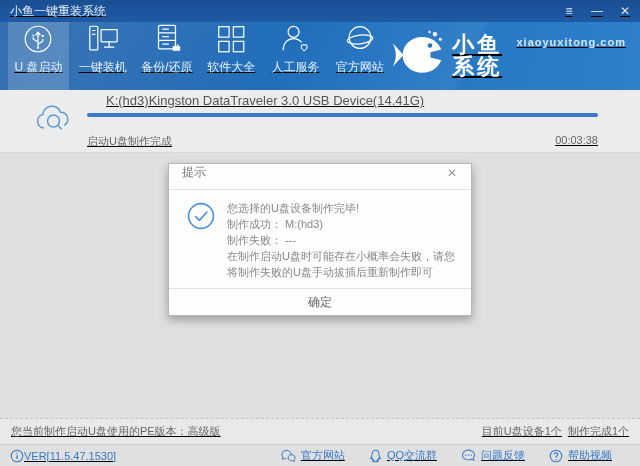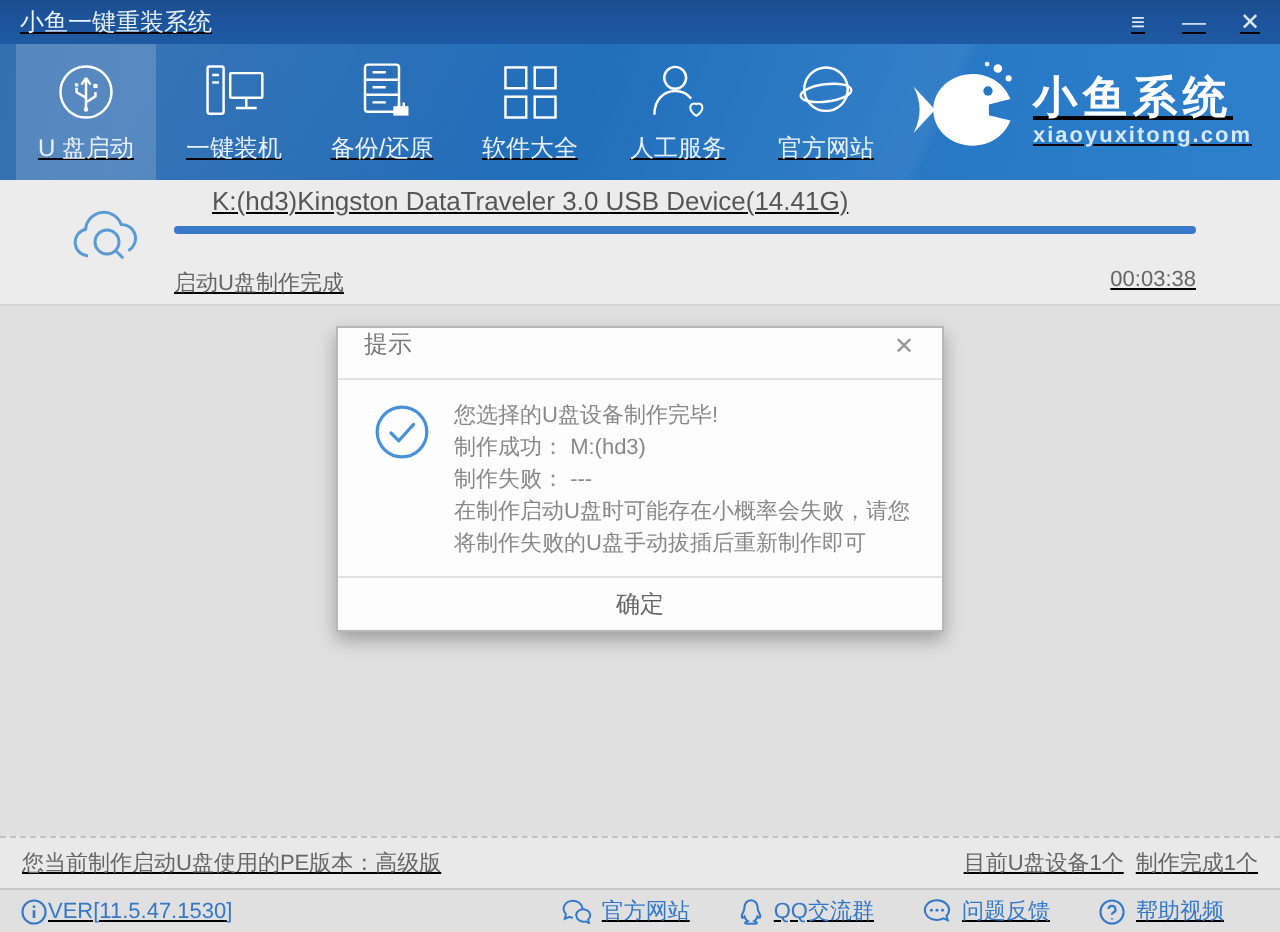--- a/index.html
+++ b/index.html
@@ -11,28 +11,28 @@
   .titlebar { height:22px; background:linear-gradient(180deg,#1b4e92,#1e5aa4); display:flex; align-items:center; padding:0 8px 0 10px; flex:0 0 auto; }
   .titlebar .title { color:#e9f1fa; font-size:12px; }
   .win-controls { margin-left:auto; display:flex; gap:14px; }
   .win-btn { color:#dce9f7; font-size:12px; line-height:16px; cursor:pointer; width:14px; text-align:center; }
 
   
   .nav { height:68px; flex:0 0 auto; display:flex; align-items:stretch; padding:0 6px 0 8px;
          background:linear-gradient(100deg,#1d5fa8 0%, #2272bf 55%, #2e80cd 100%); position:relative; }
   .nav::before { content:""; position:absolute; inset:0;
          background:linear-gradient(115deg, rgba(255,255,255,0.10) 12%, rgba(255,255,255,0) 45%, rgba(255,255,255,0.06) 72%, rgba(255,255,255,0) 73%); pointer-events:none; }
-  .nav-item { width:70px; display:flex; flex-direction:column; align-items:center; justify-content:center; gap:3px; color:#e8f1fa; cursor:pointer; position:relative; z-index:1; }
+  .nav-item { width:70px; display:flex; flex-direction:column; align-items:center; gap:3px; color:#e8f1fa; cursor:pointer; position:relative; z-index:1; }
   .nav-item.active { background:rgba(255,255,255,0.17); }
   .nav-item .nav-label { font-size:12px; white-space:nowrap; }
   .nav-item svg { display:block; }
   .nav-gap { width:4px; }
 
   .brand { margin-left:auto; display:flex; align-items:center; gap:8px; padding-right:8px; position:relative; z-index:1; }
-  .brand-text { display:flex; flex-direction:column; line-height:1; }
+  .brand-text { display:flex; flex-direction:row; line-height:1; }
   .brand-title { color:#fff; font-size:22px; font-weight:bold; letter-spacing:3px; }
   .brand-sub { color:#d7e8fa; font-size:11px; font-weight:bold; margin-top:3px; letter-spacing:1px; }
 
   
   .progress-section { height:63px; flex:0 0 auto; background:#ececec; border-bottom:1px solid #d6d6d6;
         display:flex; align-items:center; padding:0 42px 0 34px; gap:13px; }
   .cloud-wrap { flex:0 0 auto; }
   .progress-body { flex:1; }
   .device-label { font-size:13px; color:#555; margin-bottom:5px;padding-left:19px; }
   .progress-track { height:4px; background:#c9d8ea; border-radius:2px; overflow:hidden; }

